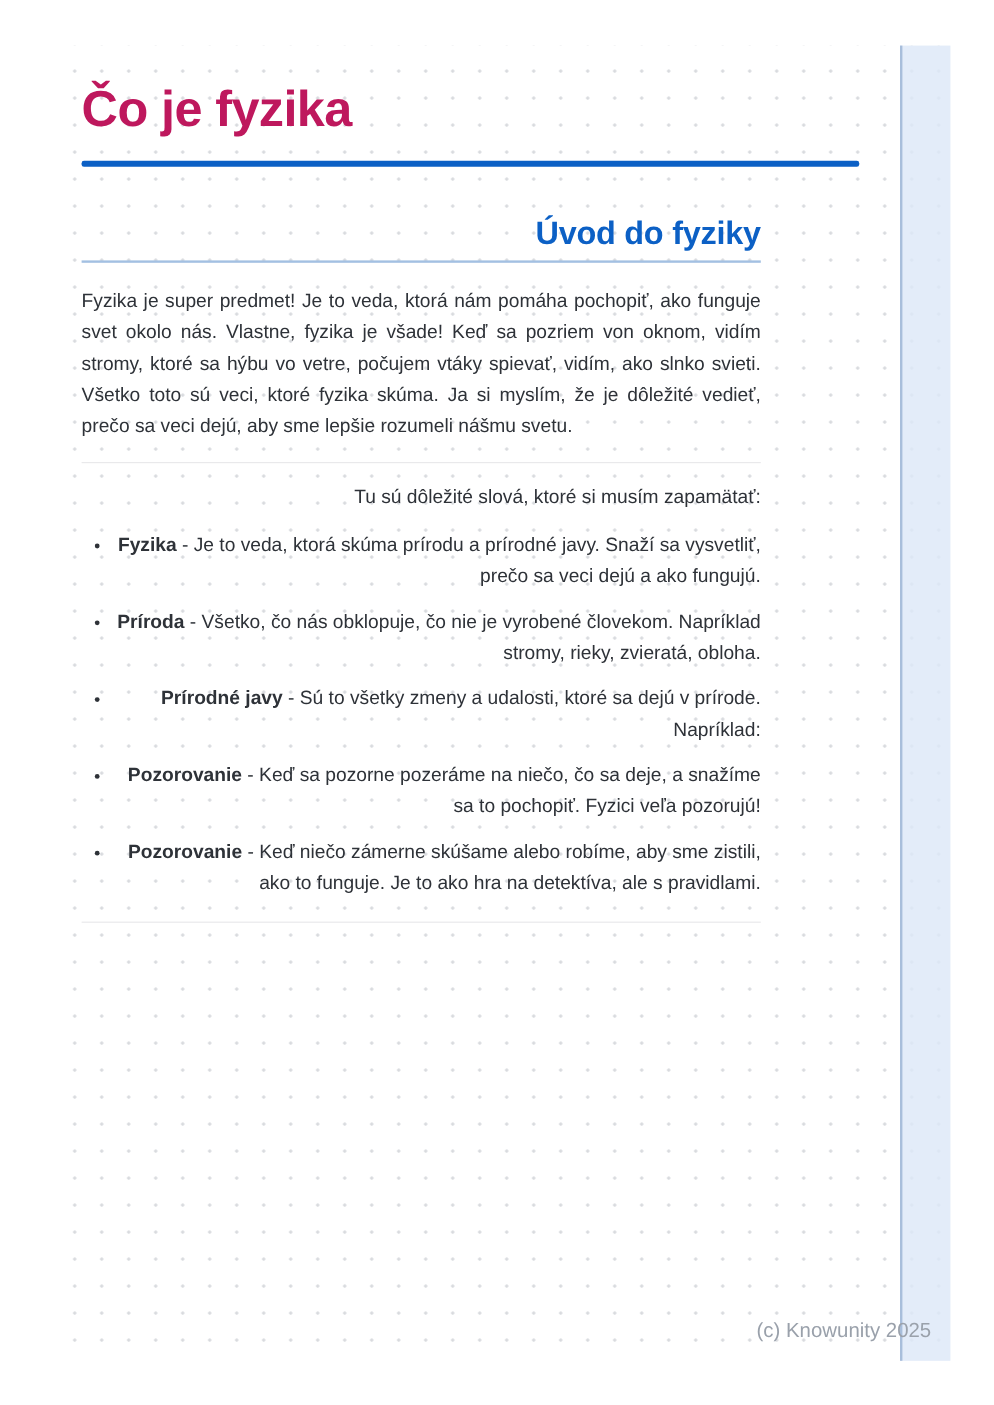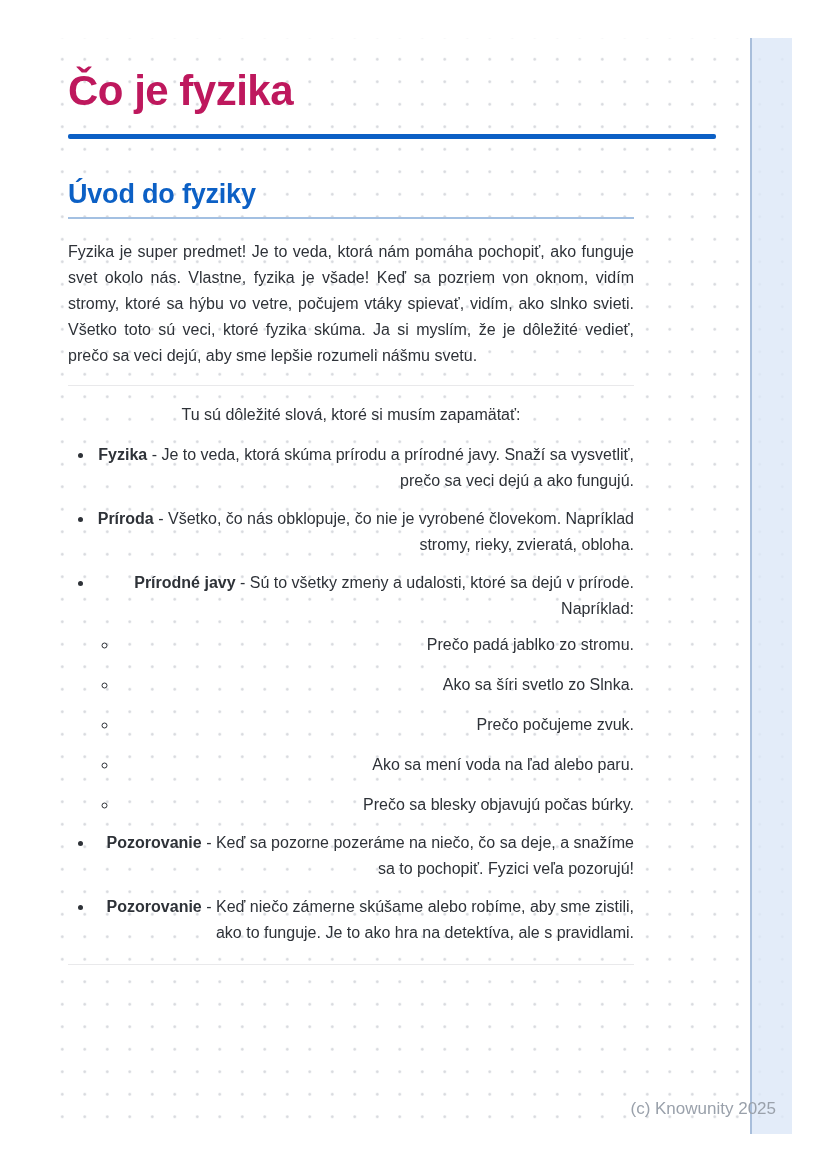--- a/index.html
+++ b/index.html
@@ -57,34 +57,35 @@
 
   h2.section-heading {
     margin: 40px 0 0 0;
     font-size: 27px;
     line-height: 30px;
     font-weight: 700;
     letter-spacing: -0.2px;
     color: #0c60c5;
     padding-bottom: 8px;
     border-bottom: 2px solid #a3c0e2;
+    text-align: right;
   }
 
   p.body-paragraph {
     margin: 20px 0 0 0;
     font-size: 16px;
     line-height: 26px;
     text-align: justify;
   }
 
   p.lead-paragraph {
     margin: 16px 0 0 0;
     font-size: 16px;
     line-height: 26px;
-    text-align: center;
+    text-align: right;
   }
 
   hr.section-divider {
     border: none;
     border-top: 1px solid #e9e9eb;
     margin: 16px 0;
   }
   hr.section-divider.second { margin: 18px 0; }
 
   ul.terms-list {
@@ -150,27 +151,20 @@
         <span class="term-label">Fyzika</span>
         <span class="term-definition">- Je to veda, ktorá skúma prírodu a prírodné javy. Snaží sa vysvetliť, prečo sa veci dejú a ako fungujú.</span>
       </li>
       <li>
         <span class="term-label">Príroda</span>
         <span class="term-definition">- Všetko, čo nás obklopuje, čo nie je vyrobené človekom. Napríklad stromy, rieky, zvieratá, obloha.</span>
       </li>
       <li>
         <span class="term-label">Prírodné javy</span>
         <span class="term-definition">- Sú to všetky zmeny a udalosti, ktoré sa dejú v prírode. Napríklad:</span>
-        <ul class="examples-list">
-          <li>Prečo padá jablko zo stromu.</li>
-          <li>Ako sa šíri svetlo zo Slnka.</li>
-          <li>Prečo počujeme zvuk.</li>
-          <li>Ako sa mení voda na ľad alebo paru.</li>
-          <li>Prečo sa blesky objavujú počas búrky.</li>
-        </ul>
       </li>
       <li>
         <span class="term-label">Pozorovanie</span>
         <span class="term-definition">- Keď sa pozorne pozeráme na niečo, čo sa deje, a snažíme sa to pochopiť. Fyzici veľa pozorujú!</span>
       </li>
       <li>
         <span class="term-label">Pozorovanie</span>
         <span class="term-definition">- Keď niečo zámerne skúšame alebo robíme, aby sme zistili, ako to funguje. Je to ako hra na detektíva, ale s pravidlami.</span>
       </li>
     </ul>

